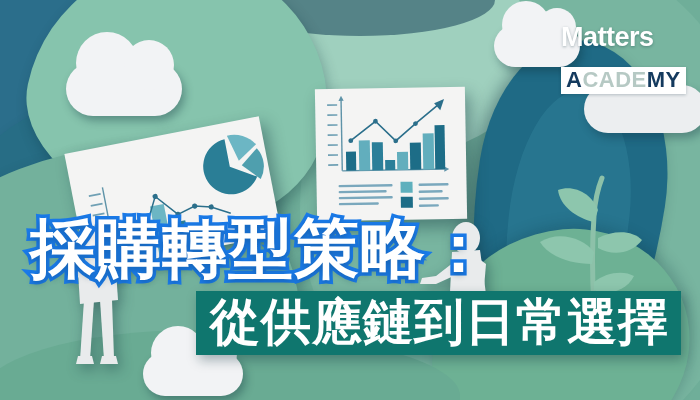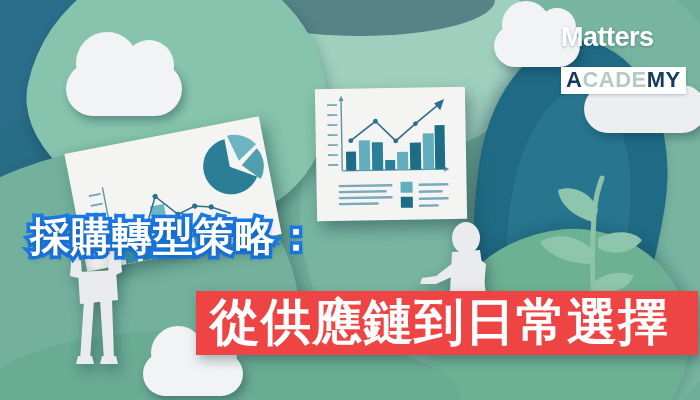--- a/index.html
+++ b/index.html
@@ -214,36 +214,36 @@
     font-weight: bold;
     letter-spacing: 0.5px;
   }
   .ac-dark  { color: #143a5e; }
   .ac-light { color: #b6c9c4; }
 
   
   #headline-1 {
     position: absolute;
     left: 30px; top: 216px;
-    font-size: 40px;
+    font-size: 65px;
     font-weight: bold;
     line-height: 1;
     color: #ffffff;
     letter-spacing: 1px;
     white-space: nowrap;
     -webkit-text-stroke: 7px #1a7ae8;
     paint-order: stroke fill;
     text-shadow: 0 3px 6px rgba(12,45,58,.30);
   }
 
   #headline-2-box {
     position: absolute;
     left: 196px; top: 291px;
-    background: #ef4444;
-    padding: 6px 29px 8px 14px;
+    background: #0f766e;
+    padding: 6px 12px 8px 14px;
     box-shadow: 3px 5px 11px rgba(12,45,58,.35);
   }
   #headline-2 {
     font-size: 50px;
     font-weight: bold;
     line-height: 1;
     color: #ffffff;
     letter-spacing: 1px;
     white-space: nowrap;
   }

